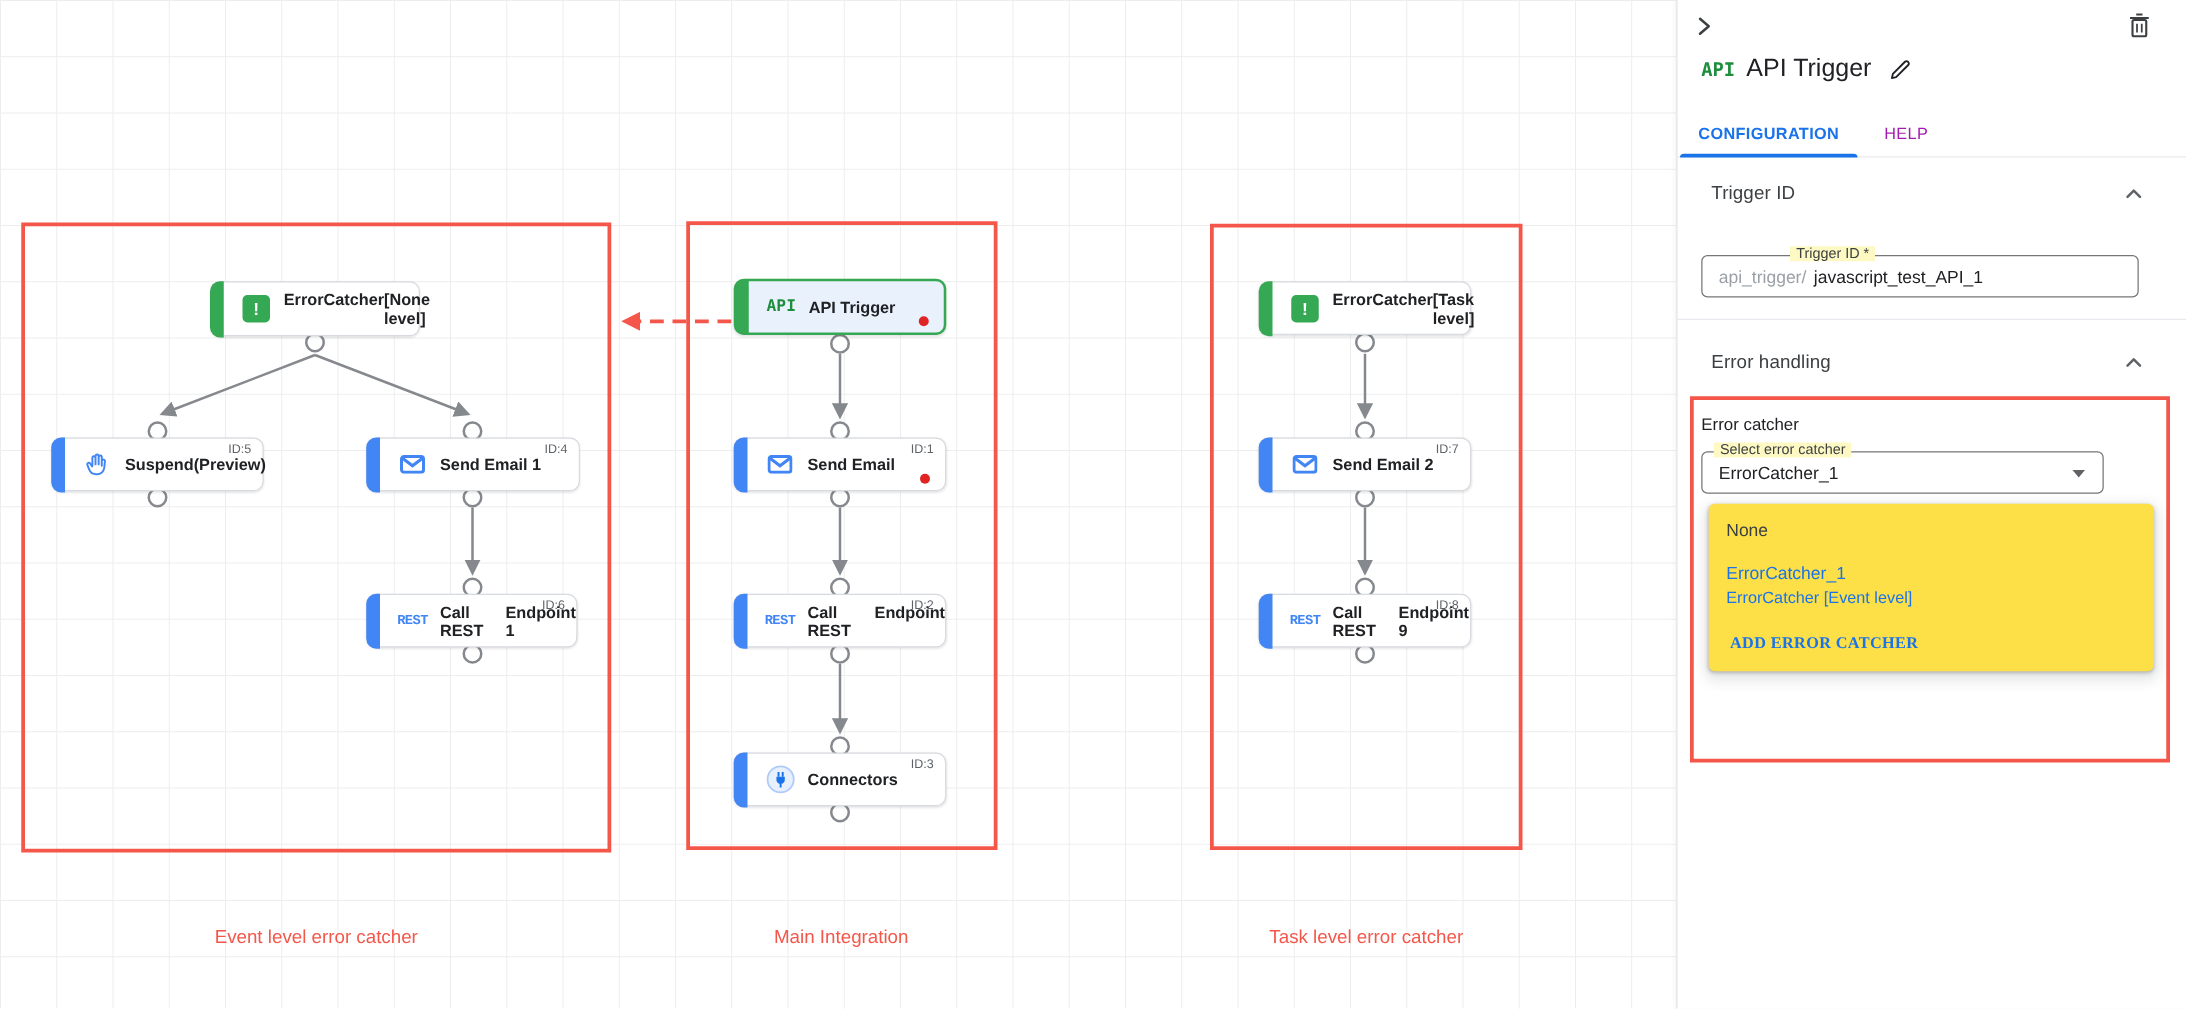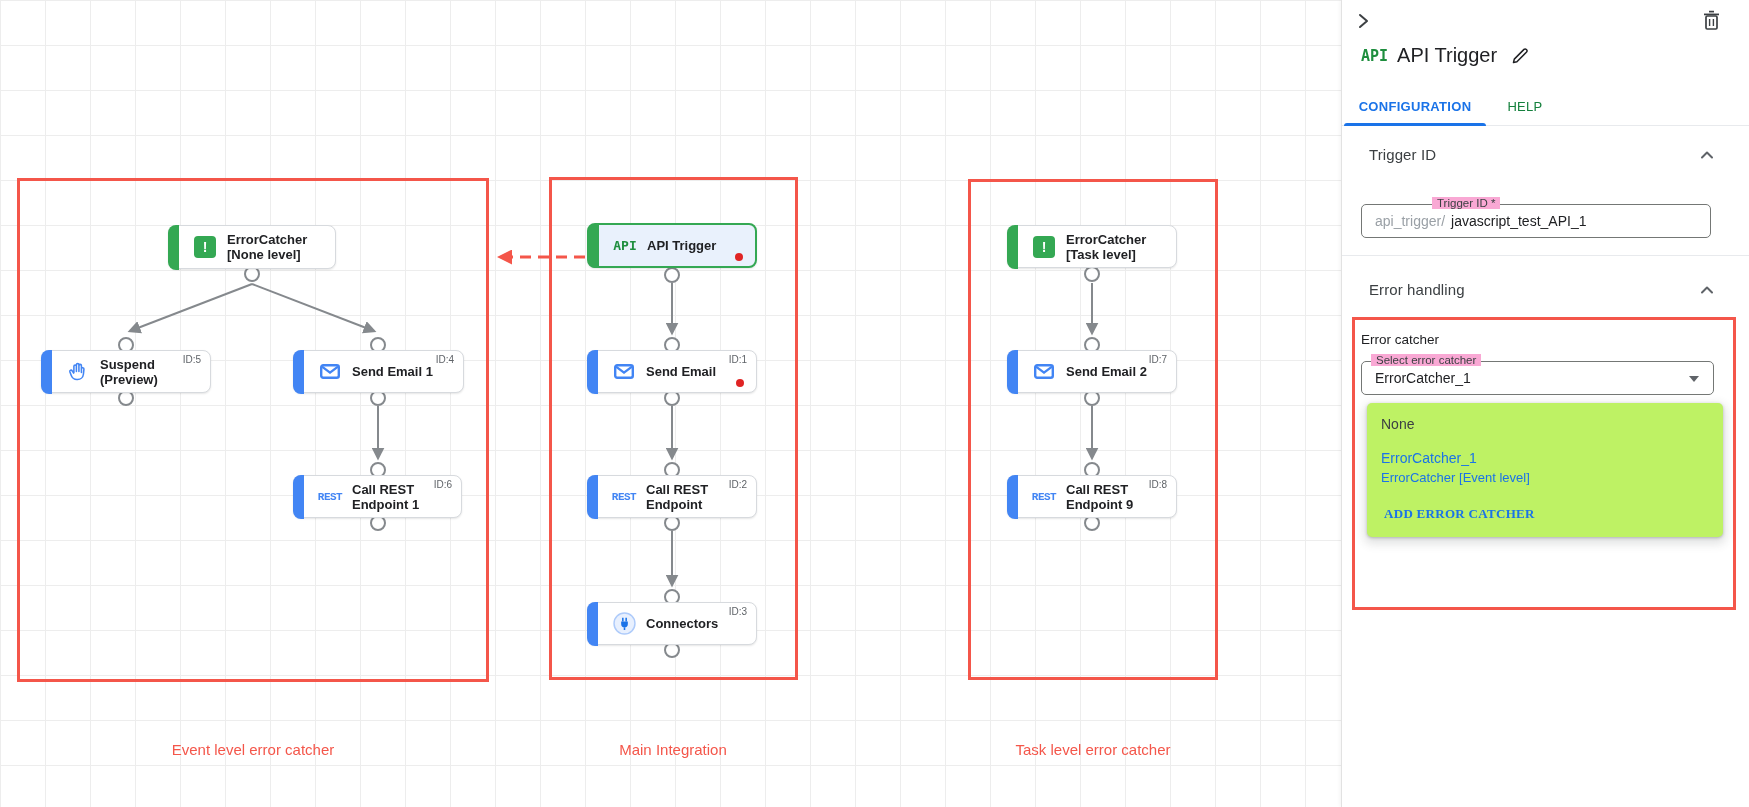--- a/index.html
+++ b/index.html
@@ -22,21 +22,21 @@
 
   .node {
     position:absolute; background:#fff; border:1.5px solid #d7dade; border-radius:8px;
     display:flex; align-items:center; box-shadow:0 1px 2px rgba(0,0,0,.10);
   }
   .node .accent { position:absolute; left:-1.5px; top:-1.5px; bottom:-1.5px; width:11px; border-radius:8px 0 0 8px; }
   .accent.blue  { background:#4285f4; }
   .accent.green { background:#34a853; }
   .node.trigger { border:2px solid #34a853; background:#e9f1fc; }
   .nicon { margin-left:22px; width:28px; display:flex; align-items:center; justify-content:center; flex:none; }
-  .nlabel { margin-left:8px; display:flex; flex-direction:column; justify-content:center;
+  .nlabel { margin-left:8px; display:flex; justify-content:center;
             font-size:13px; font-weight:600; color:#202124; line-height:15px; }
   .nid { position:absolute; top:3px; right:9px; font-size:10px; color:#5f6368; font-weight:400; }
   .dot { position:absolute; right:12px; bottom:5px; width:8px; height:8px; border-radius:50%; background:#e02424; }
 
   .ecicon { width:22px; height:22px; background:#34a853; border-radius:4px; color:#fff;
             font-size:14px; font-weight:700; display:flex; align-items:center; justify-content:center; }
   .resticon { font-family:Liberation Mono, monospace; font-weight:700; font-size:11px;
               color:#4285f4; letter-spacing:-0.5px; }
   .apiicon  { font-family:"DejaVu Sans Mono", monospace; font-weight:700; font-size:13px; color:#1e8e3e; }
 
@@ -49,41 +49,41 @@
   #panel-header { position:absolute; left:19px; top:44px; display:flex; align-items:center; }
   .panel-badge { font-family:"DejaVu Sans Mono", monospace; font-weight:700; font-size:15px; color:#1e8e3e; }
   .panel-title { font-size:20px; color:#202124; margin-left:9px; }
   .edit-btn { margin-left:14px; background:none; border:none; cursor:pointer; padding:0; display:flex; }
 
   #tabbar { position:absolute; left:0; top:88px; width:408px; height:38px; border-bottom:1px solid #e8eaed; display:flex; }
   .tab { height:100%; display:flex; align-items:center; justify-content:center; font-size:13px;
          letter-spacing:.3px; font-weight:600; background:none; border:none; cursor:pointer; }
   .tab.active { color:#1a73e8; width:146px; position:relative; }
   .tab.active::after { content:""; position:absolute; left:2px; right:2px; bottom:-1px; height:3px; background:#1a73e8; border-radius:3px 3px 0 0; }
-  .tab.inactive { color:#15803d; width:74px; font-weight:500; }
+  .tab.inactive { color:#a21caf; width:74px; font-weight:500; }
 
   .section-head { position:absolute; left:27px; font-size:15px; font-weight:500; color:#3c4043; letter-spacing:.1px; }
   .chev-up { position:absolute; right:35px; background:none; border:none; cursor:pointer; padding:0; display:flex; }
 
   .outlined { position:absolute; border:1px solid #747775; border-radius:5px; background:#fff; }
-  .float-label { position:absolute; top:-8px; background:#f9a8d4; padding:0 5px; font-size:11.5px;
+  .float-label { position:absolute; top:-8px; background:#fef9c3; padding:0 5px; font-size:11.5px;
                  font-weight:500; color:#3c4043; white-space:nowrap; }
   .field-text { position:absolute; left:13px; top:0; bottom:0; display:flex; align-items:center; font-size:14px; }
   .prefix { color:#9aa0a6; }
   .value  { color:#202124; margin-left:6px;text-align:right; }
 
   .divider { position:absolute; left:0; width:408px; height:1px; background:#e8eaed; }
 
   #eh-redbox { position:absolute; left:10px; top:317px; width:384px; height:293px; border:3px solid #f4564a; }
   #ec-label { position:absolute; left:19px; top:332px; font-size:13.5px; color:#202124; }
 
   .caret { position:absolute; right:14px; top:14px; width:0; height:0;
            border-left:5px solid transparent; border-right:5px solid transparent; border-top:6px solid #5f6368; }
 
-  #ec-menu { position:absolute; left:25px; top:403px; width:356px; background:#bef264; border-radius:5px;
+  #ec-menu { position:absolute; left:25px; top:403px; width:356px; background:#fde047; border-radius:5px;
              box-shadow:0 1px 3px rgba(60,64,67,.3), 0 4px 10px 3px rgba(60,64,67,.15); z-index:5; }
   .menu-item { padding:8px 14px; cursor:pointer; }
   .menu-item.first { padding-top:13px; padding-bottom:10px; }
   .opt-name { font-size:14px; color:#202124; font-weight:500; }
   .opt-name.plainname { font-weight:400; color:#3c4043; }
   .opt-desc { font-size:13px; margin-top:4px; color:#3c4043; }
   .menu-item.sel .opt-name, .menu-item.sel .opt-desc { color:#1a73e8; }
   .add-btn { display:block; background:none; border:none; color:#1a73e8; font-weight:700; font-size:13px;
              letter-spacing:.3px; padding:13px 17px 15px; cursor:pointer; font-family:Liberation Serif, serif; }
 </style>
@@ -343,21 +343,21 @@
   <div class="section-head" style="top:281px">Error handling</div>
   <button class="chev-up" style="top:285px">
     <svg width="14" height="10" viewBox="0 0 14 10">
         <polyline points="2,7.5 7,2.5 12,7.5" fill="none" stroke="#5f6368" stroke-width="2" stroke-linecap="round" stroke-linejoin="round"></polyline>
       </svg>
   </button>
 
   <div id="eh-redbox"></div>
   <div id="ec-label">Error catcher</div>
 
-  <div class="outlined" style="left:19px;top:361px;width:353px;height:34px">
+  <div class="outlined" style="left:19px;top:361px;width:322px;height:34px">
     <span class="float-label" style="left:9px">Select error catcher</span>
     <span class="field-text">
       <span class="value" style="margin-left:0">ErrorCatcher_1</span>
     </span>
     <span class="caret"></span>
   </div>
 
   <div id="ec-menu">
     <div class="menu-item first">
       <div class="opt-name plainname">None</div>

